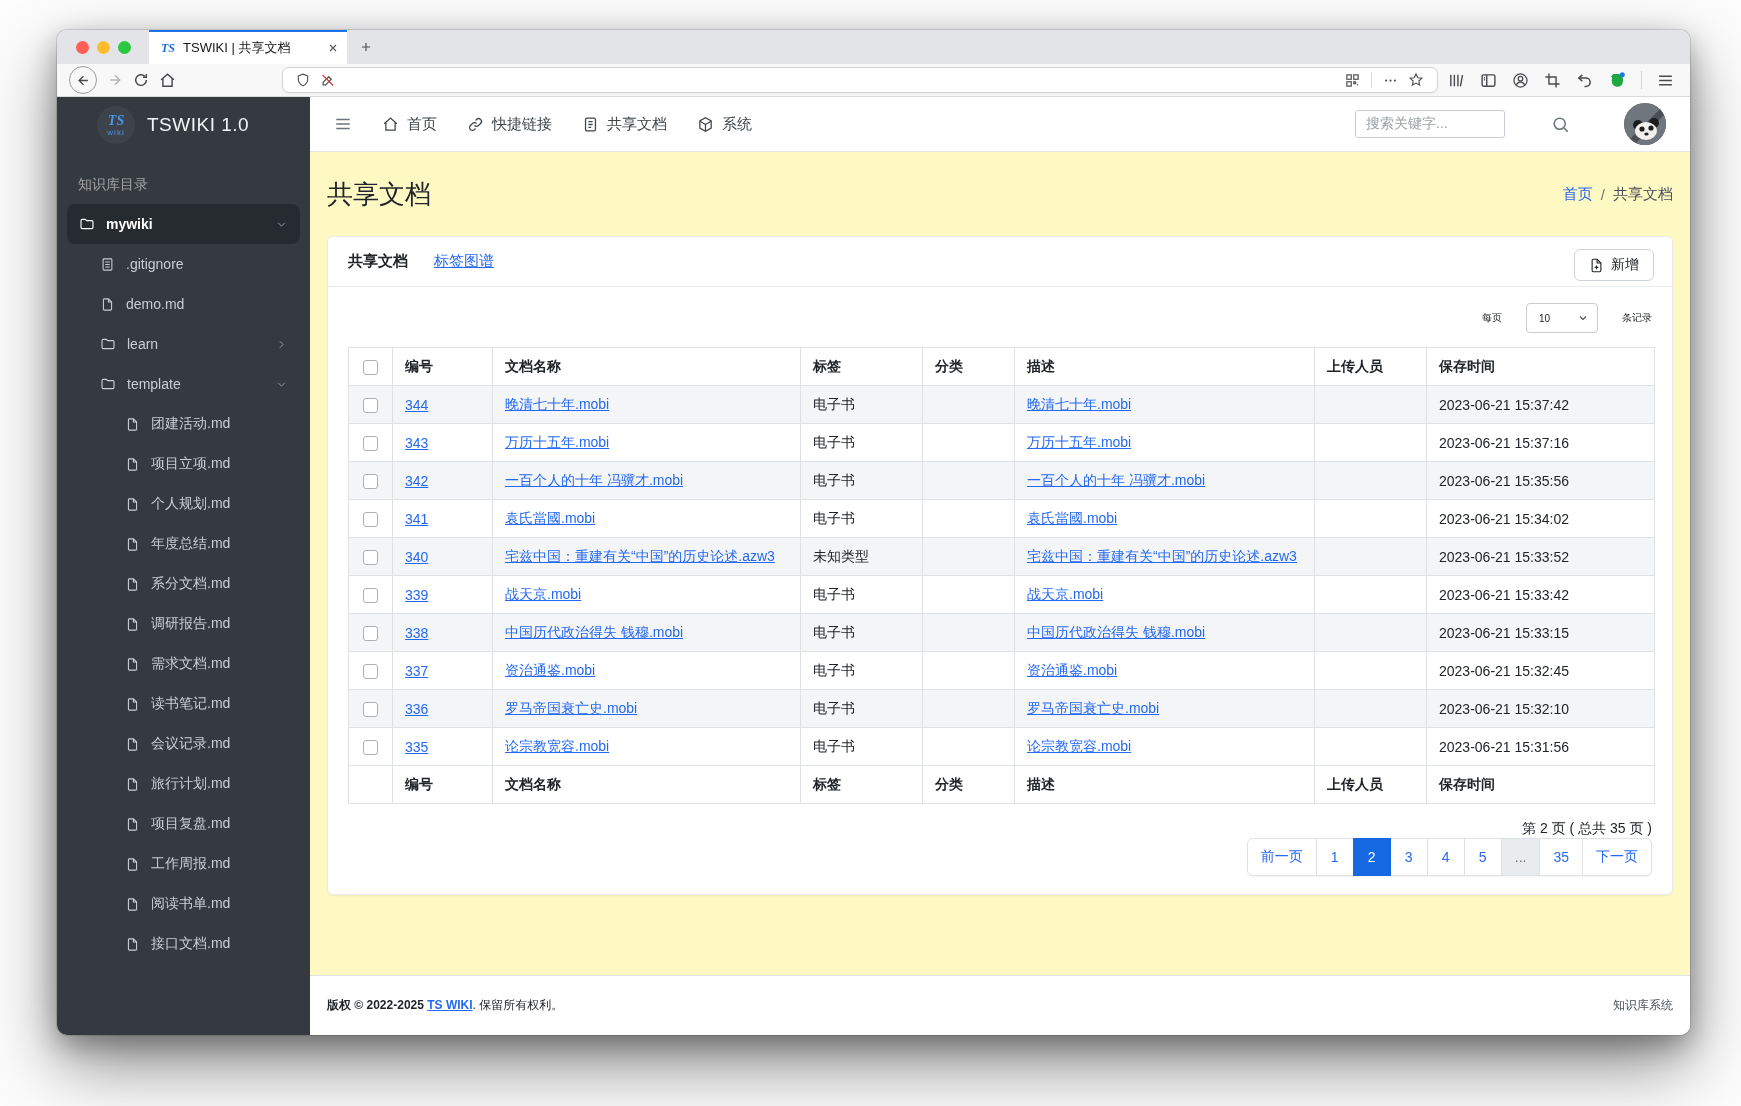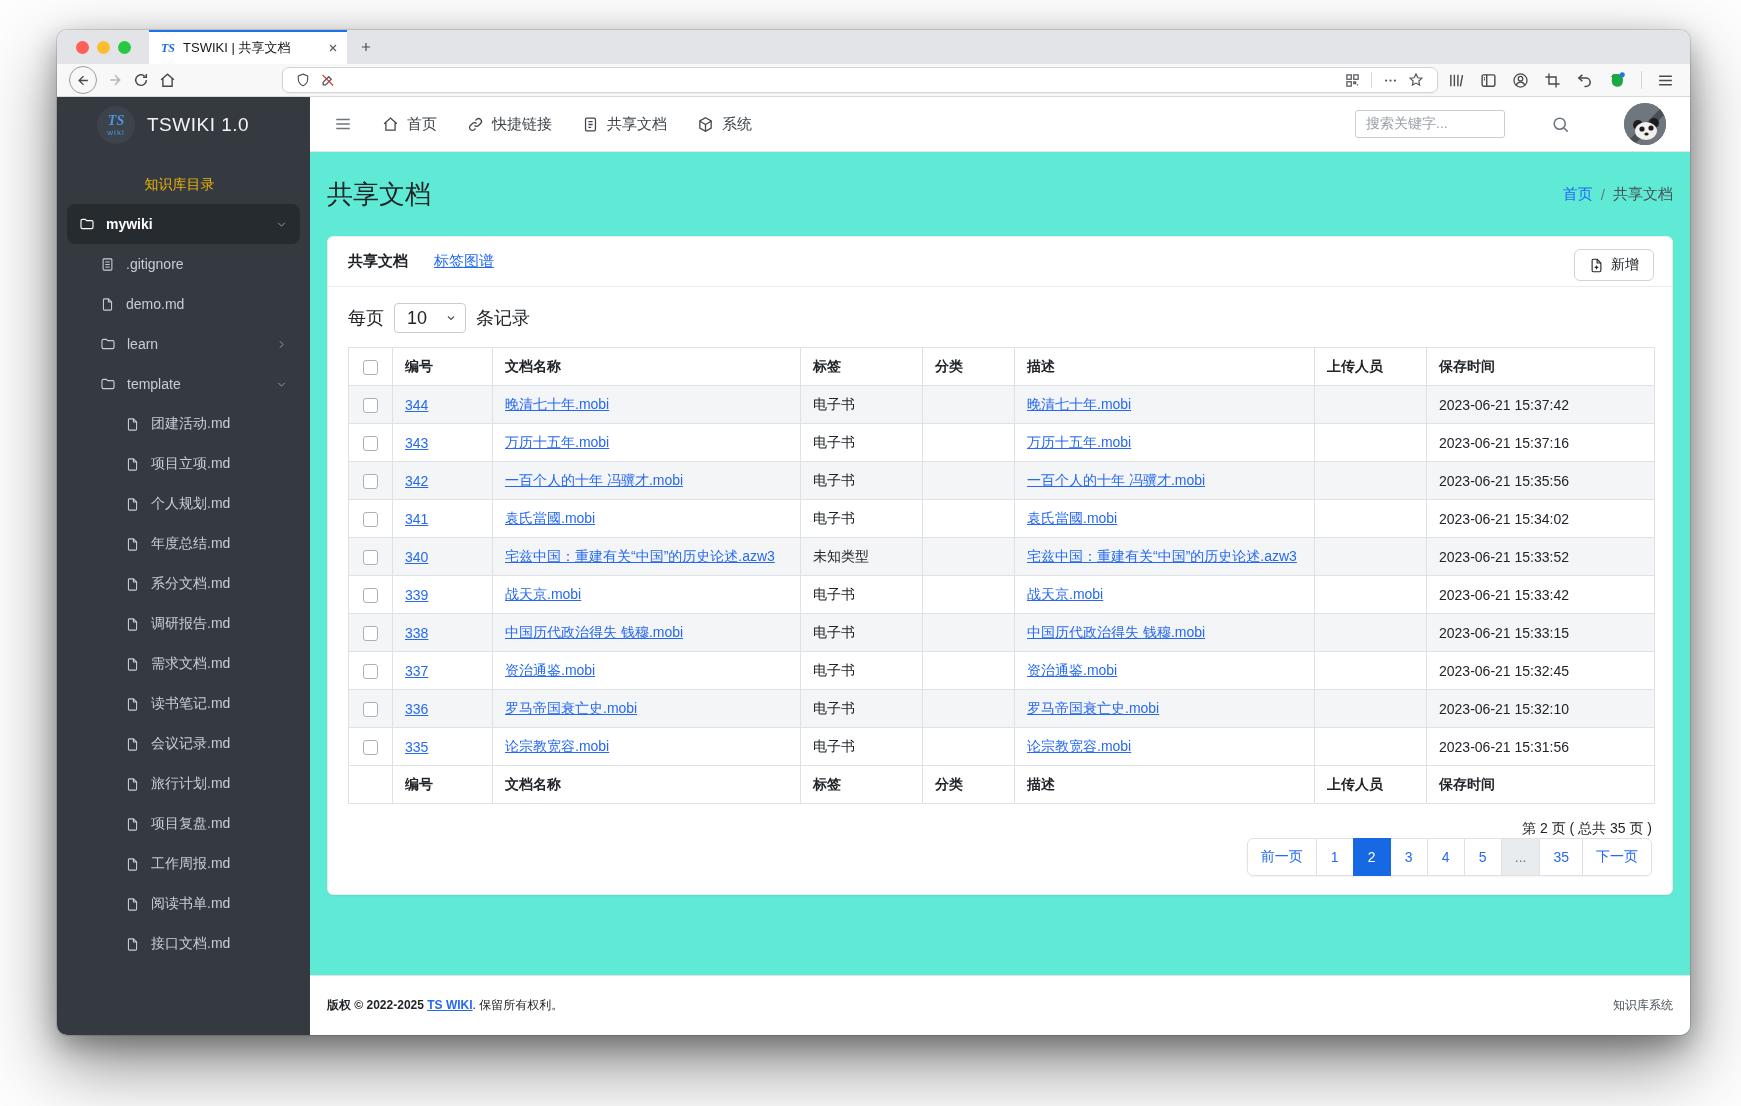--- a/index.html
+++ b/index.html
@@ -42,32 +42,32 @@
   .app { display:flex; height:938px; }
 
   
   .sidebar { width:253px; background:#343a40; color:#c9ced4; flex-shrink:0; display:flex; flex-direction:column; }
   .brand { height:55px; display:flex; align-items:center; gap:12px; padding:0 16px 0 40px; }
   .brand-logo { width:38px; height:38px; border-radius:50%; background:#3c434b; display:flex;
     flex-direction:column; align-items:center; justify-content:center; line-height:1; flex-shrink:0; }
   .brand-logo .t1 { font:italic bold 14px "Liberation Serif","DejaVu Serif",serif; color:#4d94e8; }
   .brand-logo .t2 { font-size:8px; color:#4d94e8; letter-spacing:1px; }
   .brand-name { color:#f3f4f6; font-size:19px; letter-spacing:.5px; }
-  .kb-label { color:#eab308; font-size:14px; padding:24px 22px 10px 14px;text-align:center; }
+  .kb-label { color:#a3a3a3; font-size:14px; padding:24px 22px 10px 21px; }
   .tree { flex:1; padding:0 10px; overflow:hidden; }
   .t-item { height:40px; display:flex; align-items:center; gap:11px; padding:0 12px; font-size:14px;
     border-radius:8px; color:#c9ced4; }
   .t-item.lvl1 { padding-left:33px; }
   .t-item.lvl2 { padding-left:58px; }
   .t-item.active { background:#262b30; color:#fff; font-weight:bold; }
   .t-item .lab { flex:1; white-space:nowrap; overflow:hidden; }
   .t-item .chev { color:#9aa2ab; }
 
   
-  .main { flex:1; display:flex; flex-direction:column; background:#5eead4; min-width:0; }
+  .main { flex:1; display:flex; flex-direction:column; background:#fef9c3; min-width:0; }
 
   .appnav { height:55px; background:#fff; border-bottom:1px solid #e3e6e9; display:flex;
     align-items:center; padding:0 24px; gap:30px; color:#3f454b; font-size:15px; flex-shrink:0; }
   .nav-item { display:flex; align-items:center; gap:8px; }
   .nav-spacer { flex:1; }
   .search-box { width:150px; height:28px; border:1px solid #c8cdd2; border-radius:3px; background:#fff;
     font-size:14px; color:#9aa0a6; padding:7px 10px; display:flex; align-items:center; }
   .avatar { width:42px; height:42px; border-radius:50%; overflow:hidden; margin-left:24px; flex-shrink:0;
     background:linear-gradient(135deg,#8a9099 0%,#6b7178 45%,#474c52 100%); position:relative; }
 
@@ -79,21 +79,21 @@
   .crumb-cur { color:#495057; }
 
   
   .card { background:#fff; border:1px solid #e9ecef; border-radius:6px; box-shadow:0 1px 2px rgba(0,0,0,.06); }
   .card-head { display:flex; align-items:center; gap:26px; padding:15px 20px; border-bottom:1px solid #e9ecef; position:relative; }
   .card-tab { font-size:15px; font-weight:bold; color:#212529; }
   .card-link { font-size:15px; color:#2569f2; text-decoration:underline; }
   .add-btn { position:absolute; right:18px; top:12px; display:flex; align-items:center; gap:7px;
     border:1px solid #ced4da; border-radius:6px; background:#fff; padding:6px 14px; font-size:14px; color:#212529; }
   .card-body { padding:16px 20px 18px 20px; }
-  .perpage { display:flex; align-items:center; gap:10px; font-size:18px; color:#212529; margin-bottom:14px; }
+  .perpage { display:flex; align-items:center; gap:24px; font-size:10px; color:#212529; margin-bottom:14px;justify-content:flex-end; }
   .select { width:72px; height:30px; border:1px solid #c8cdd2; border-radius:4px; display:flex;
     align-items:center; padding:0 8px 0 12px; color:#212529; }
   .select .v { flex:1; }
   .select .chev { color:#495057; }
 
   table { width:100%; border-collapse:collapse; table-layout:fixed; font-size:14px; color:#212529; }
   th, td { border:1px solid #dee2e6; padding:0 12px; height:38px; text-align:left; font-weight:normal;
     white-space:nowrap; overflow:hidden; text-overflow:ellipsis; }
   th { font-weight:bold; }
   tr.stripe td { background:#f4f5f7; }

